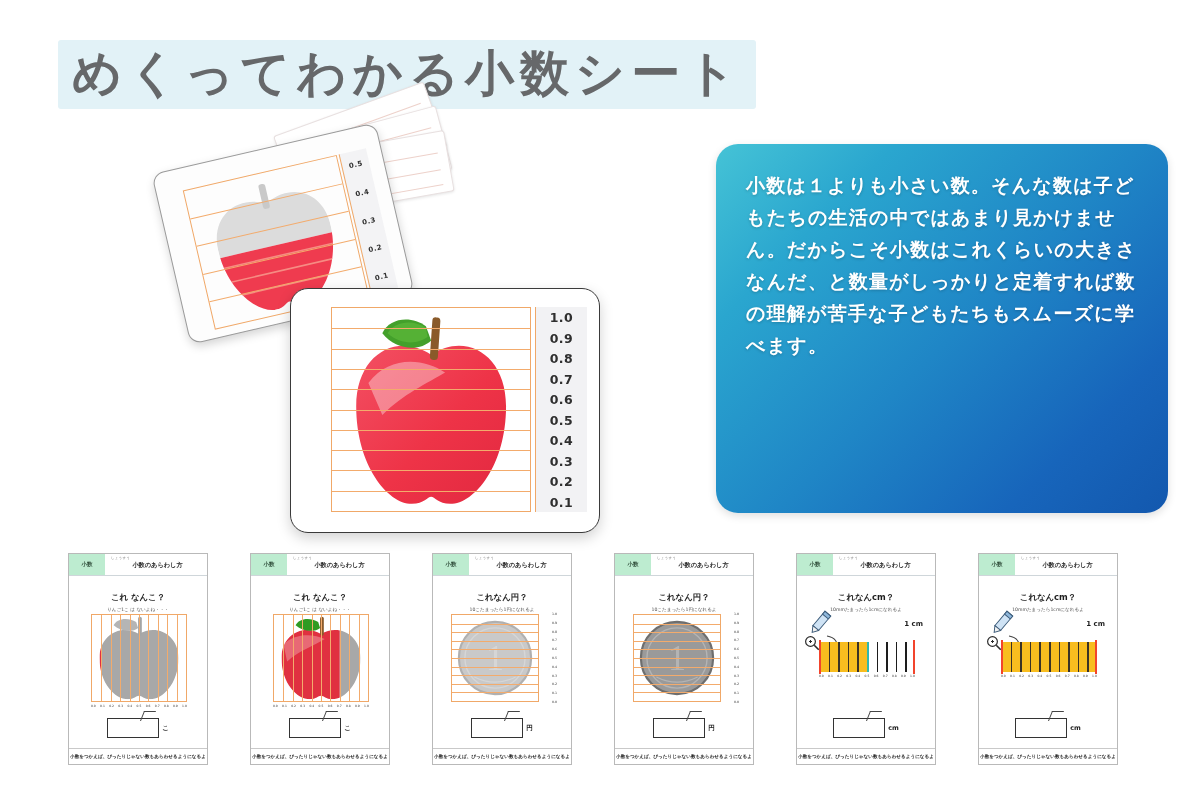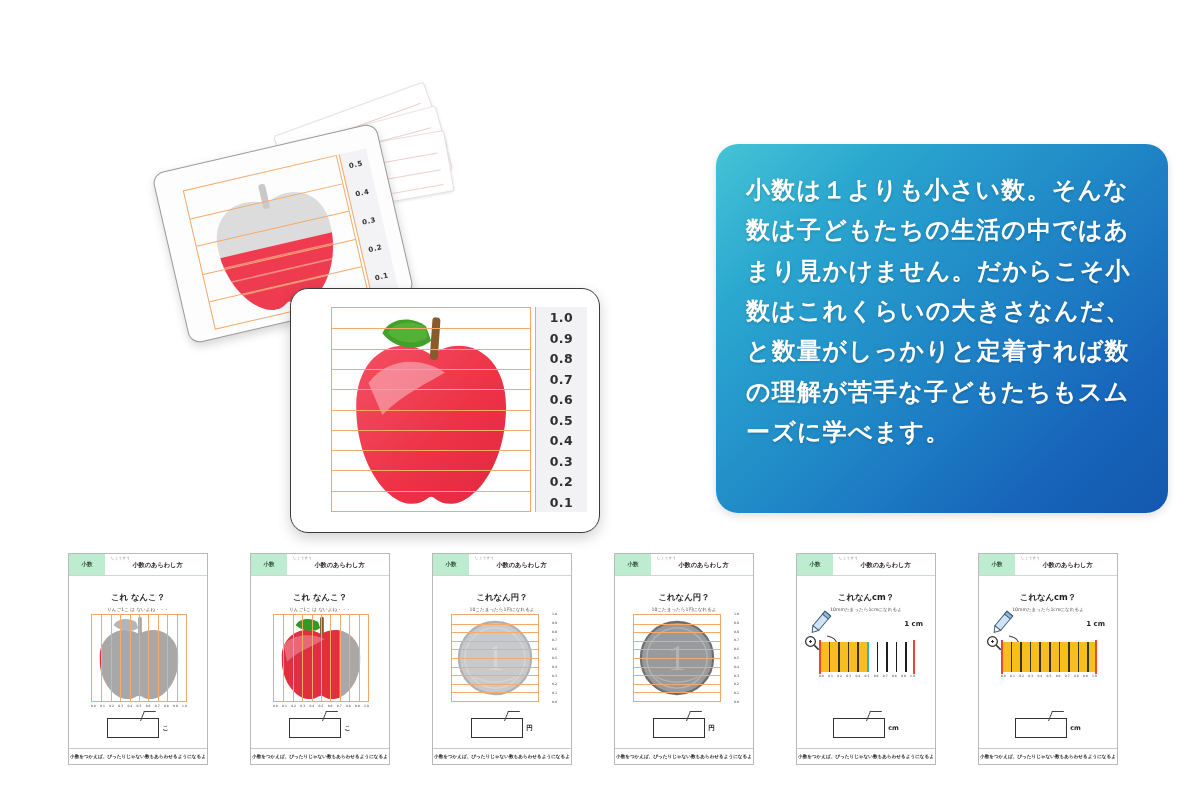--- a/index.html
+++ b/index.html
@@ -30,21 +30,21 @@
   #info-panel {
     position: absolute; left: 716px; top: 144px;
     width: 452px; height: 369px;
     border-radius: 22px;
     background: linear-gradient(135deg, #45c3d6 0%, #2aa6cf 22%, #1f86c6 52%, #1765bb 80%, #1358ae 100%);
     box-shadow: 0 3px 9px rgba(0,0,0,0.13);
     padding: 26px 24px 20px 30px;
   }
   #info-text {
     color: #ffffff;
-    font-size: 24px;
+    font-size: 19px;
     font-weight: bold;
     line-height: 1.68;
     letter-spacing: 1.2px;
     text-shadow: 0 1px 3px rgba(0,0,0,0.22);
     white-space: pre-wrap;
     font-family: Liberation Serif, serif;
   }
 
   
   #hero { position: absolute; left: 150px; top: 110px; width: 520px; height: 430px; }
@@ -187,20 +187,23 @@
 
   .pencil-icon { position: absolute; left: 8px; top: -4px; width: 30px; height: 30px; }
   .magnifier-icon { position: absolute; left: 6px; top: 22px; width: 18px; height: 18px; }
   .arrow-icon { position: absolute; left: 26px; top: 20px; width: 24px; height: 24px; }
 </style>
 </head>
 <body>
 
 <div id="page">
 
+  <div id="title-wrap">
+    <span id="page-title">めくってわかる小数シート</span>
+  </div>
 
   <div id="info-panel">
     <div id="info-text">小数は１よりも小さい数。そんな数は子どもたちの生活の中ではあまり見かけません。だからこそ小数はこれくらいの大きさなんだ、と数量がしっかりと定着すれば数の理解が苦手な子どもたちもスムーズに学べます。</div>
   </div>
 
   <div id="hero">
 
     <div class="sheet" id="sheet-a">
       <div class="rule" style="top:26%"></div>
         <div class="rule" style="top:48%"></div>

